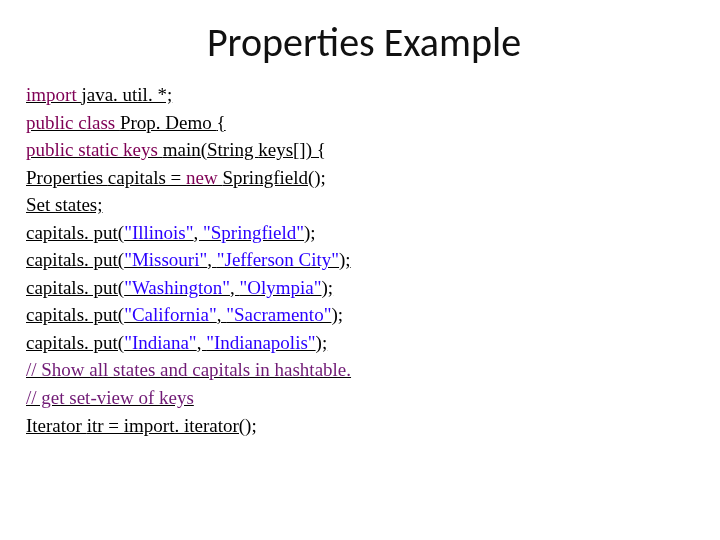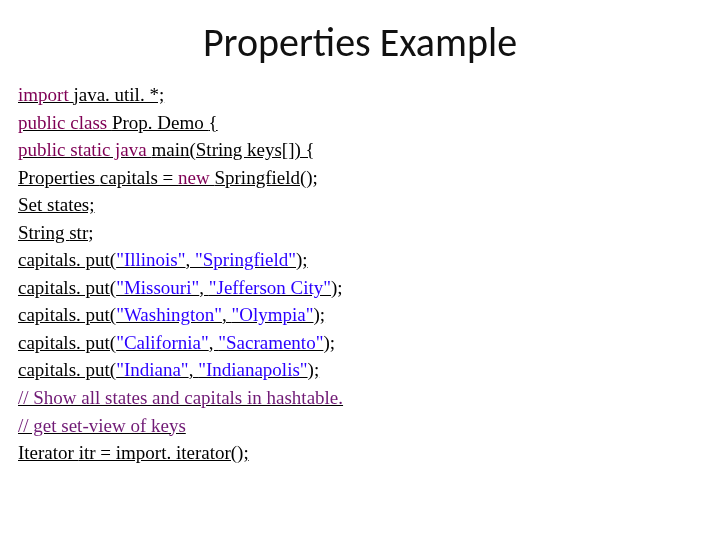--- a/index.html
+++ b/index.html
@@ -8,21 +8,21 @@
     width: 720px;
     height: 540px;
     background: #fff;
     font-family: "Times New Roman", Times, serif;
     color: #000;
   }
   .slide {
     box-sizing: border-box;
     width: 720px;
     height: 500px;
-    padding: 10px 18px 0 18px;
+    padding: 10px 18px 0 26px;
   }
   .title {
     font-family: Calibri, "Segoe UI", Arial, sans-serif;
     font-size: 40px;
     font-weight: 400;
     text-align: center;
     color: #111;
     margin: 8px 0 14px 0;
     letter-spacing: 0px;
   }
@@ -44,27 +44,26 @@
 
 <div class="slide">
   <div class="title">Properties Example</div>
 
   <div class="code">
 
     <div class="ln"><span class="kw">import </span><span class="pl">java. util. *;</span></div>
 
     <div class="ln"><span class="kw">public class </span><span class="pl">Prop. Demo </span><span class="pl">{</span></div>
 
-    <div class="ln"><span class="kw">public static java </span><span class="pl">main(String </span><span class="pl">keys[]) {</span></div>
+    <div class="ln"><span class="kw">public static keys </span><span class="pl">main(String </span><span class="pl">keys[]) {</span></div>
 
     <div class="ln"><span class="pl">Properties </span><span class="pl">capitals = </span><span class="kw">new </span><span class="pl">Springfield();</span></div>
 
     <div class="ln"><span class="pl">Set </span><span class="pl">states;</span></div>
 
-    <div class="ln"><span class="pl">String </span><span class="pl">str;</span></div>
 
     <div class="ln"><span class="pl">capitals. put(</span><span class="str">"Illinois"</span><span class="pl">, </span><span class="str">"Springfield"</span><span class="pl">);</span></div>
 
     <div class="ln"><span class="pl">capitals. put(</span><span class="str">"Missouri"</span><span class="pl">, </span><span class="str">"Jefferson City"</span><span class="pl">);</span></div>
 
     <div class="ln"><span class="pl">capitals. put(</span><span class="str">"Washington"</span><span class="pl">, </span><span class="str">"Olympia"</span><span class="pl">);</span></div>
 
     <div class="ln"><span class="pl">capitals. put(</span><span class="str">"California"</span><span class="pl">, </span><span class="str">"Sacramento"</span><span class="pl">);</span></div>
 
     <div class="ln"><span class="pl">capitals. put(</span><span class="str">"Indiana"</span><span class="pl">, </span><span class="str">"Indianapolis"</span><span class="pl">);</span></div>

